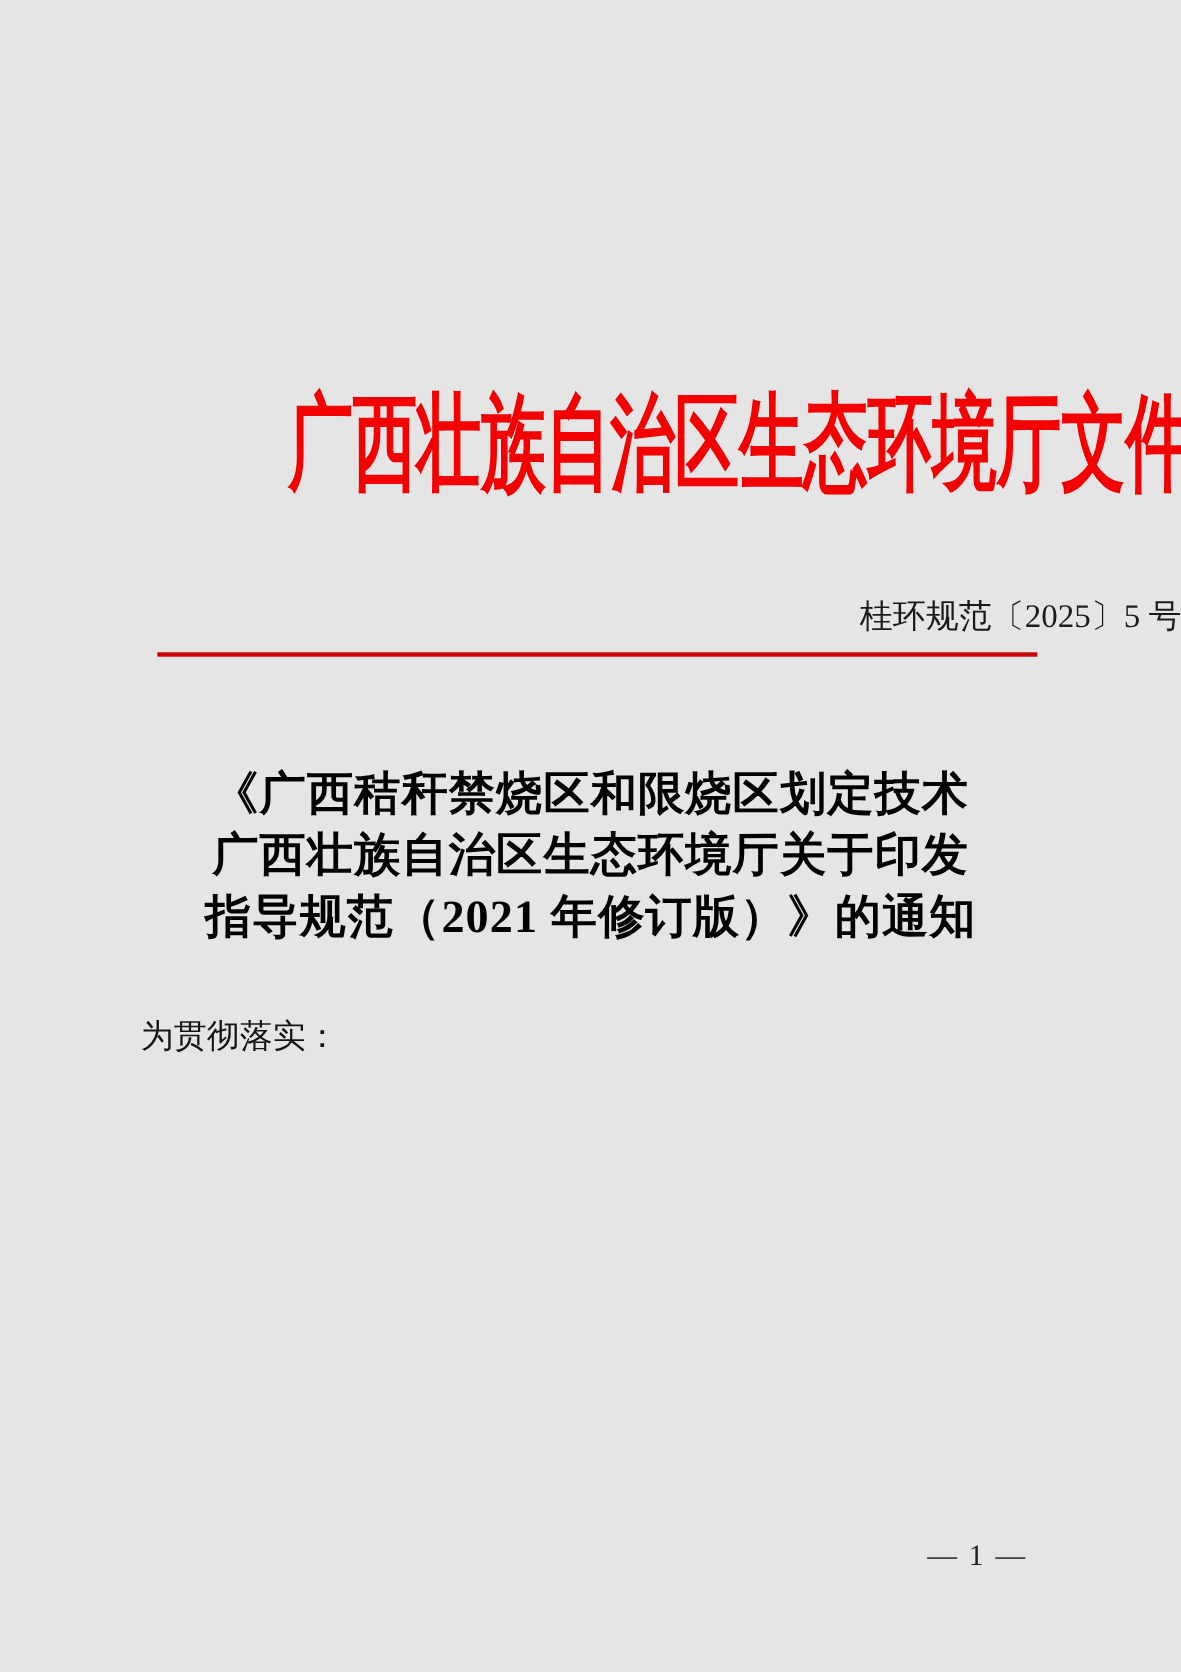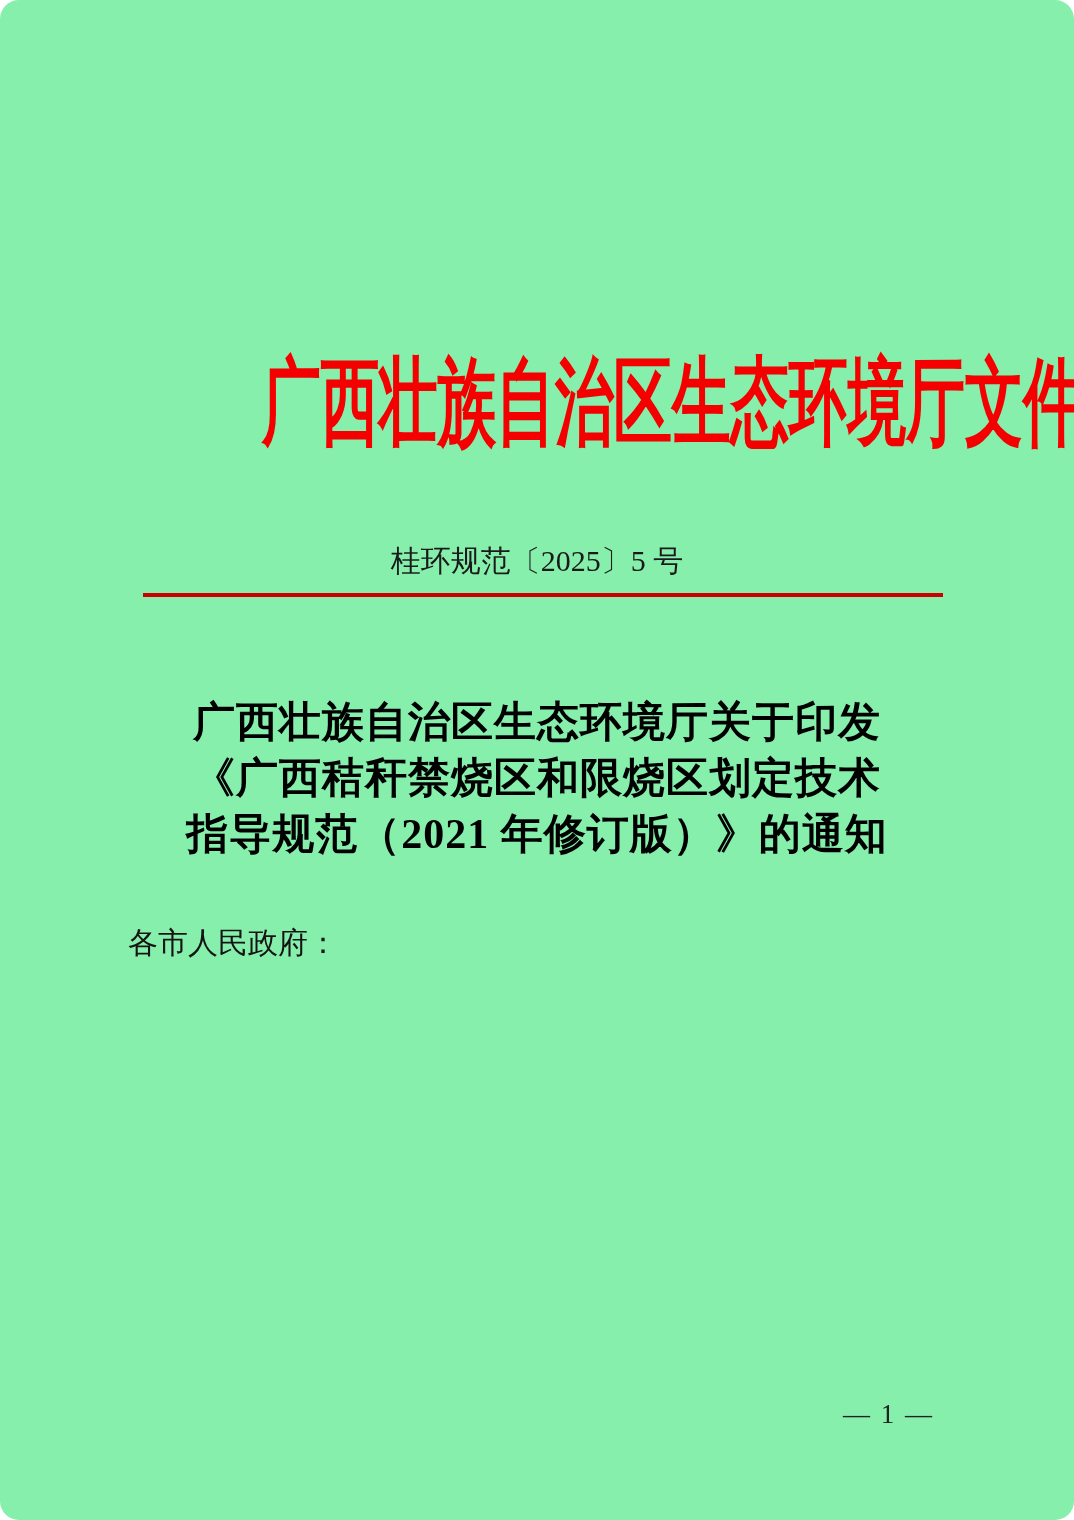--- a/index.html
+++ b/index.html
@@ -11,23 +11,22 @@
   html, body { background: #ffffff; }
   body {
     font-family: "Liberation Serif", "DejaVu Serif", serif;
     color: var(--ink);
   }
   .page {
     position: relative;
     width: 1074px;
     height: 1520px;
     margin: 0 auto;
-    background: #86efac;
+    background: #e5e5e5;
     overflow: hidden;
-    border-radius: 19px;
   }
   
   .masthead {
     position: absolute;
     top: 355px;
     left: 0;
     width: 100%;
     text-align: center;
     line-height: 1;
     white-space: nowrap;
@@ -40,21 +39,21 @@
     transform: scaleX(0.61);
     transform-origin: center top;
     letter-spacing: 0;
   }
   
   .doc-number {
     position: absolute;
     top: 543px;
     left: 0;
     width: 100%;
-    text-align: center;
+    text-align: right;
     font-size: 30px;
     line-height: 36px;
     color: #1a1a1a;
   }
   
   .red-rule {
     position: absolute;
     top: 593px;
     left: 143px;
     width: 800px;
@@ -106,24 +105,24 @@
 
   <div class="masthead">
     <span class="masthead-inner">广西壮族自治区生态环境厅文件</span>
   </div>
 
   <div class="doc-number">桂环规范〔2025〕5 号</div>
 
   <div class="red-rule"></div>
 
   <div class="notice-title">
+    <div>《广西秸秆禁烧区和限烧区划定技术</div>
     <div>广西壮族自治区生态环境厅关于印发</div>
-    <div>《广西秸秆禁烧区和限烧区划定技术</div>
     <div>指导规范（2021 年修订版）》的通知</div>
   </div>
 
   <div class="body-text">
-    <div class="salutation">各市人民政府：</div>
+    <div class="salutation">为贯彻落实：</div>
   </div>
 
   <div class="page-number">— 1 —</div>
 
 </div>
 
 </body></html>

